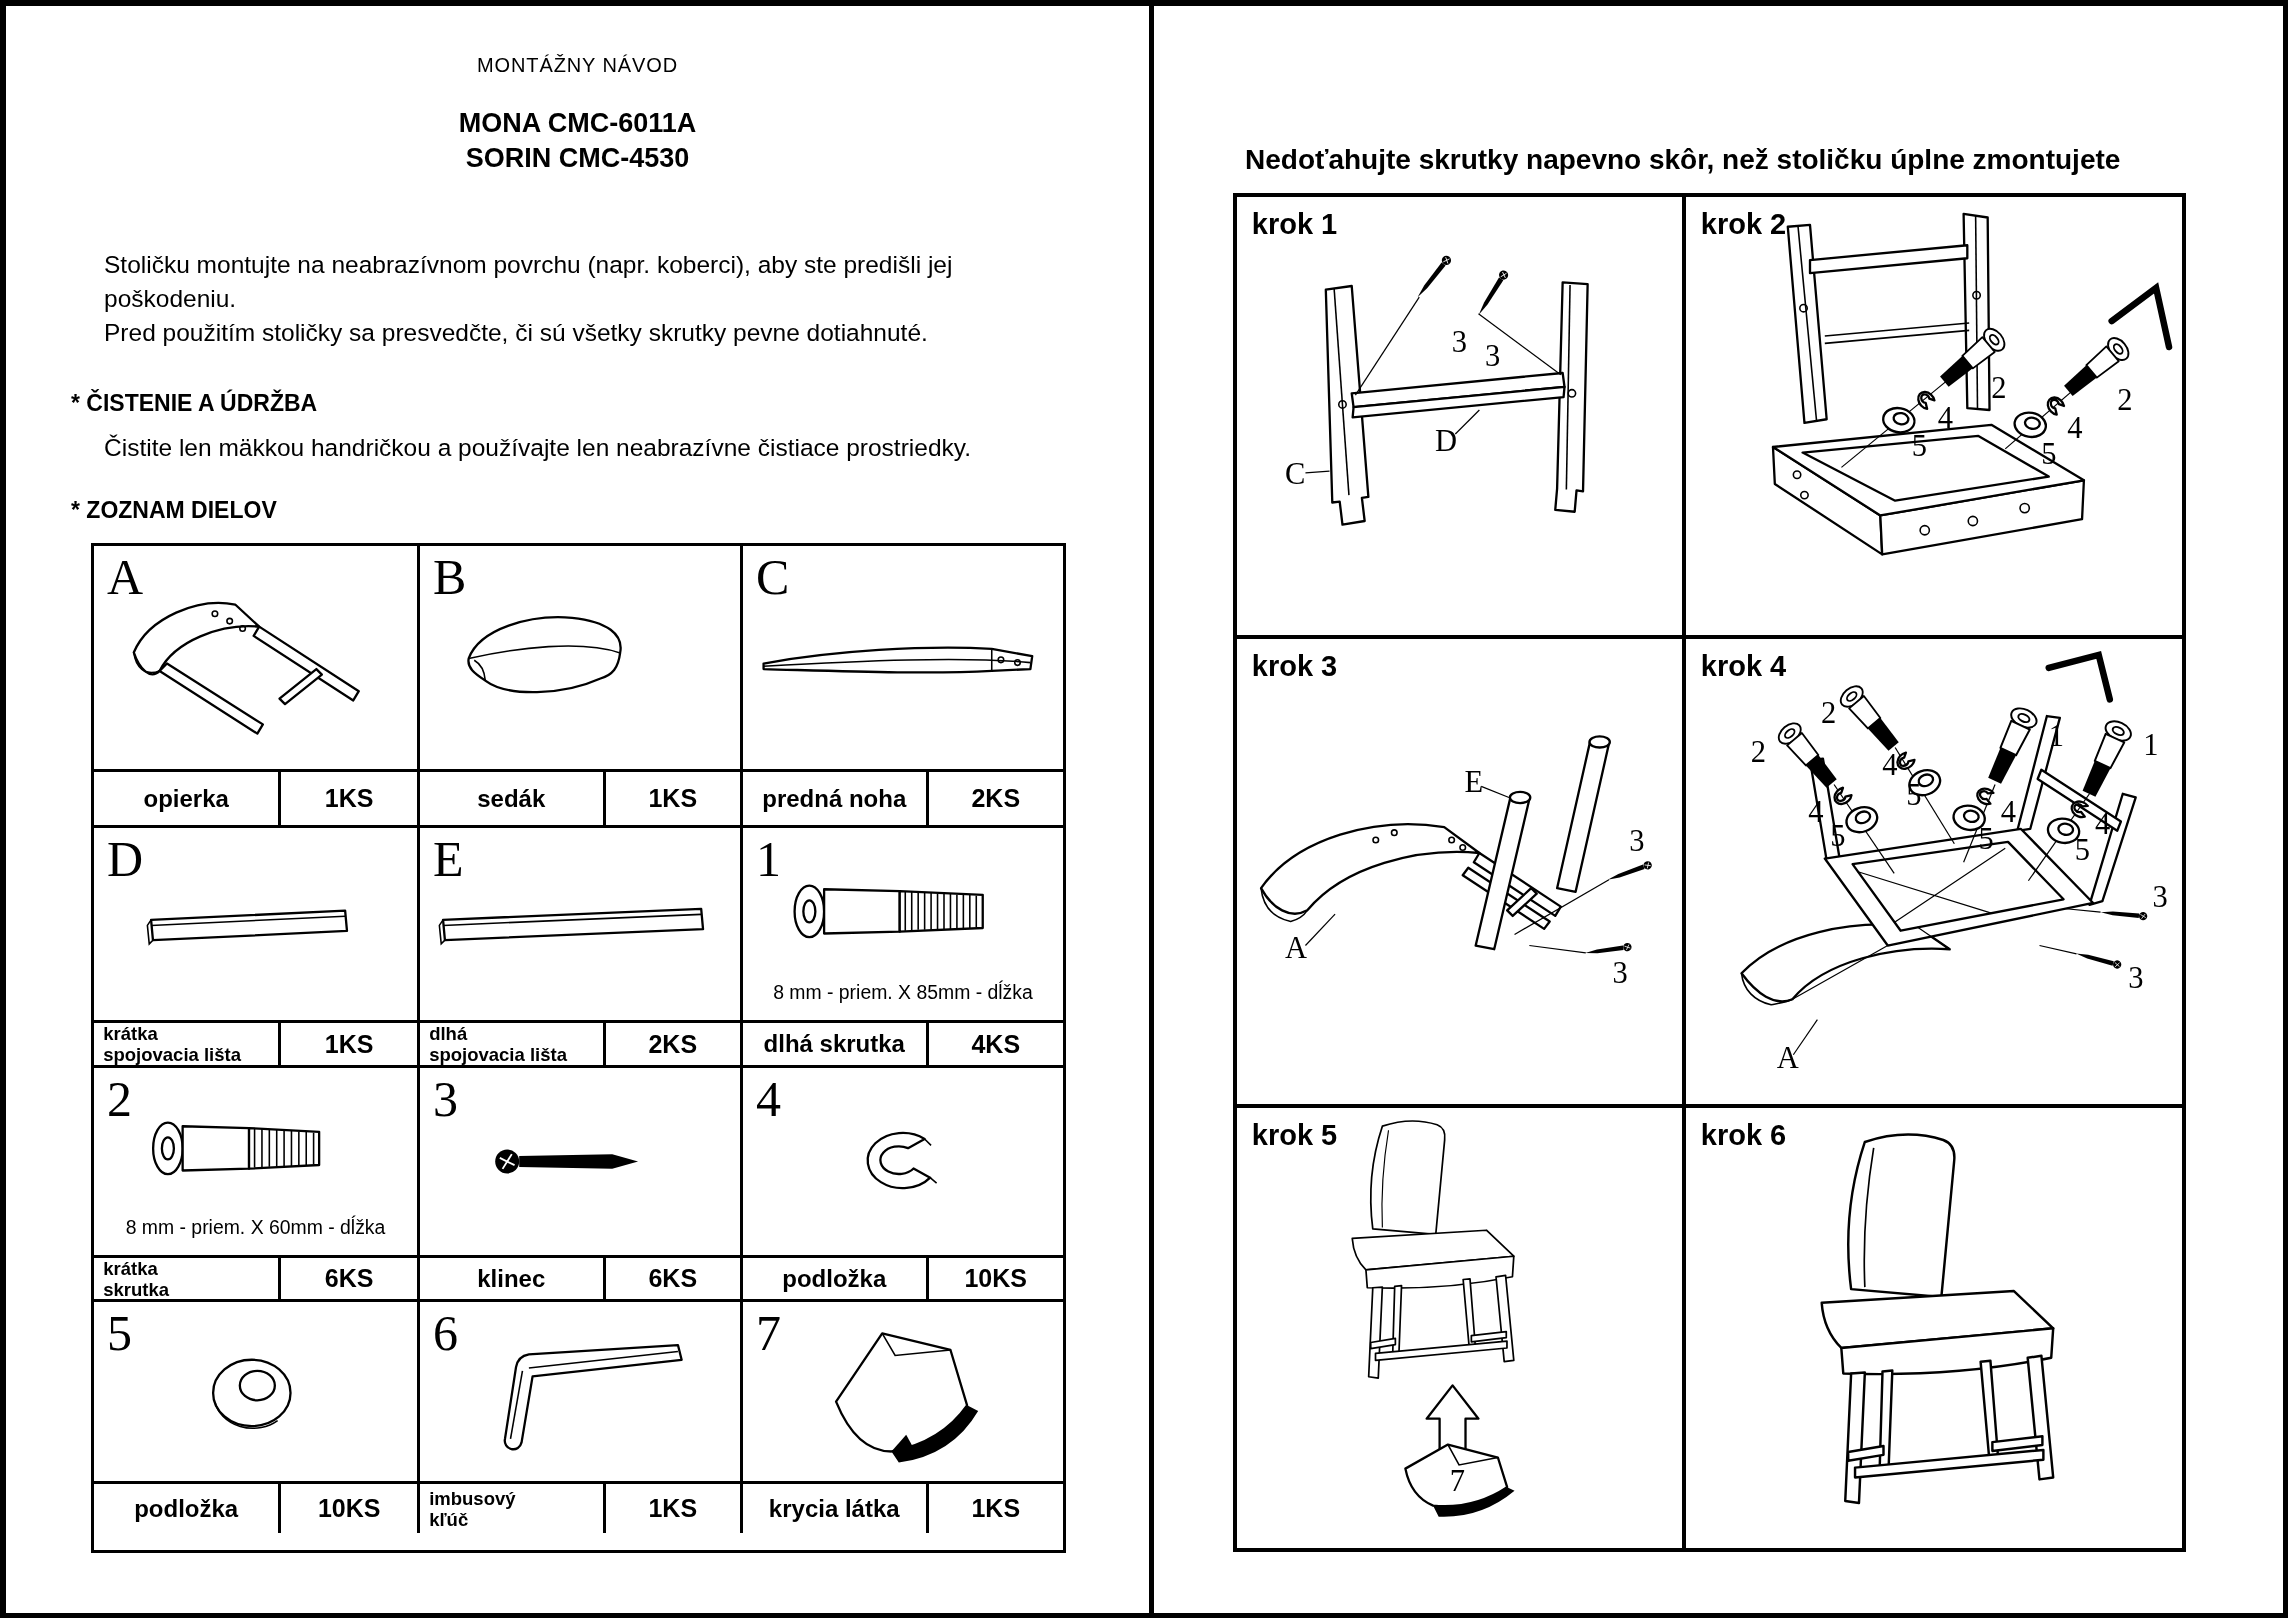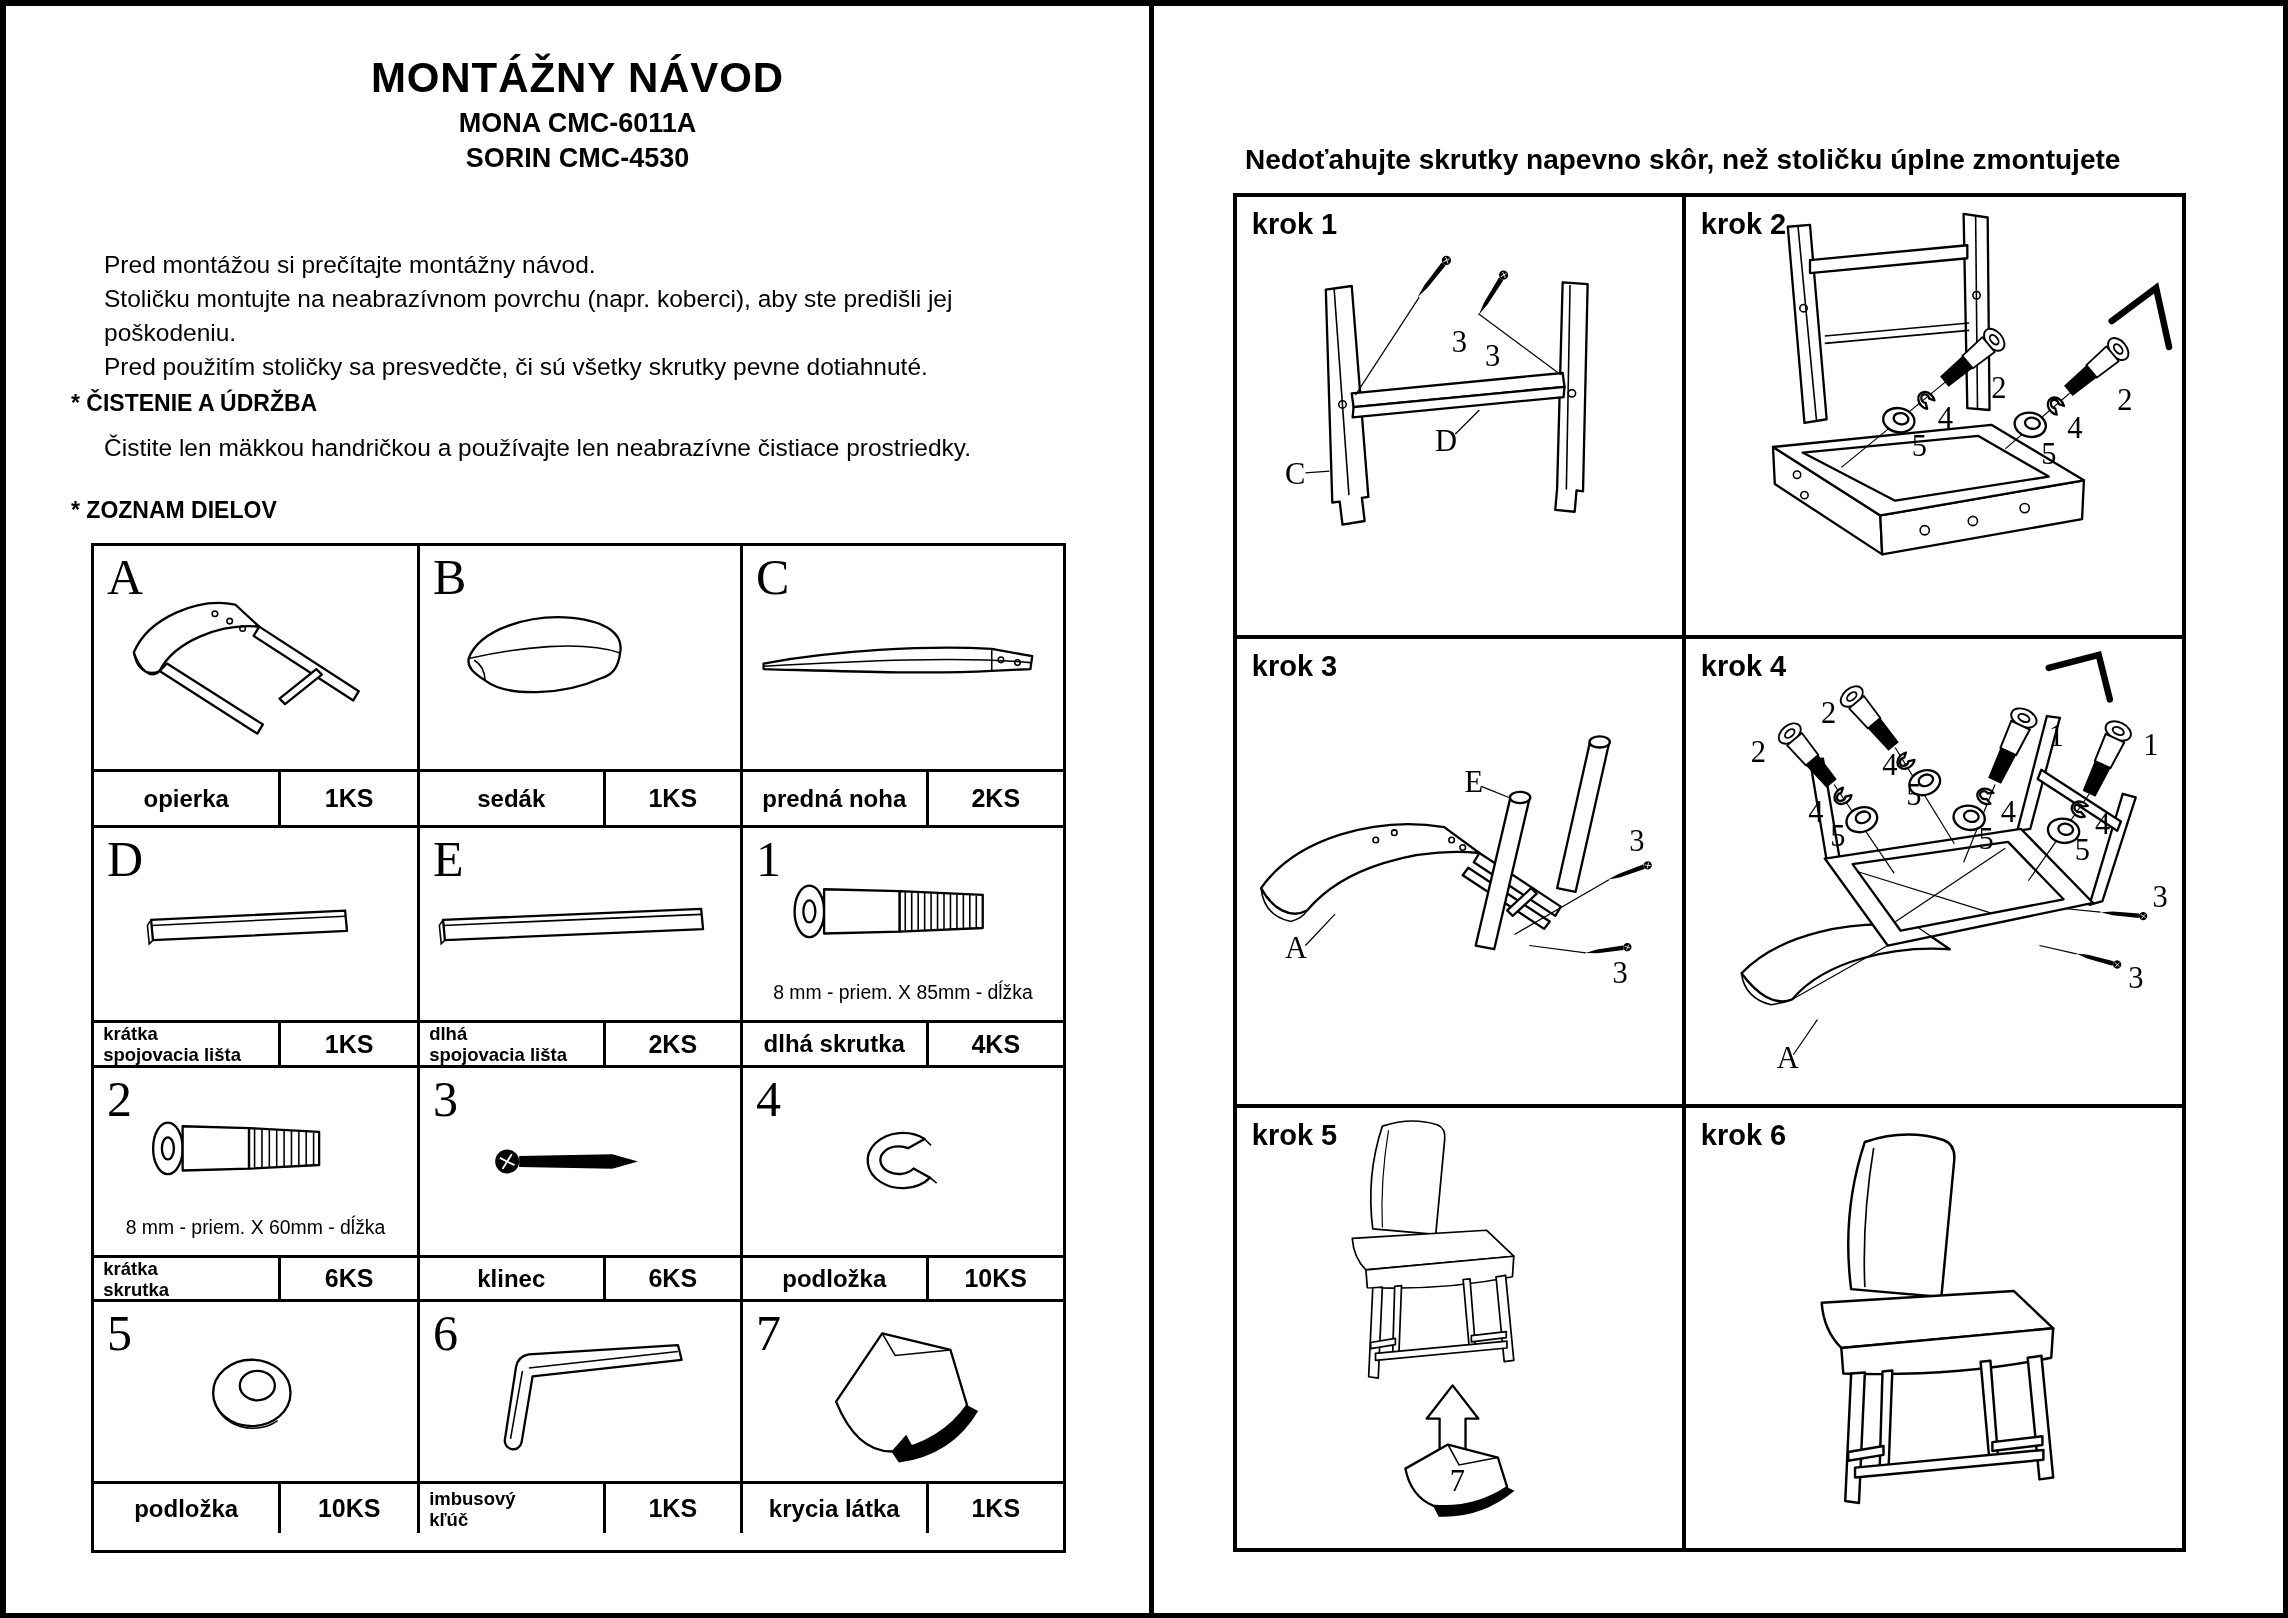--- a/index.html
+++ b/index.html
@@ -2,21 +2,21 @@
 <html style="font-size:14.8px"><head>
 <meta charset="utf-8">
 <style>
   html,body{margin:0;padding:0;background:#888;}
   *{box-sizing:border-box;}
   .stage{position:relative;width:2289px;height:1619px;background:#fff;
          border:6.5px solid #000;font-family:"Liberation Sans",sans-serif;color:#000;overflow:hidden;}
   .abs{position:absolute;}
   .divider{position:absolute;left:1143px;top:0;width:4.6px;height:1619px;background:#000;}
   
-  .title{left:0;top:48px;width:1143px;text-align:center;font-size:42px;font-weight:bold;letter-spacing:0.9px;}
+  .title{left:0;top:48px;width:1143px;text-align:center;font-size:20px;font-weight:normal;letter-spacing:0.9px;}
   .model1{left:0;top:102px;width:1143px;text-align:center;font-size:27px;font-weight:bold;}
   .model2{left:0;top:137px;width:1143px;text-align:center;font-size:27px;font-weight:bold;}
   .intro{left:98px;top:242px;width:1024px;font-size:24.5px;line-height:34px;}
   .h-star{font-size:23px;font-weight:bold;}
   .clean-h{left:65px;top:384px;}
   .clean-t{left:98px;top:428px;font-size:24.5px;}
   .parts-h{left:65px;top:491px;}
   
   .parts-table{left:85px;top:537px;width:975px;height:1010px;border:3.7px solid #000;overflow:hidden;}
   .band{display:flex;}
@@ -93,21 +93,20 @@
     </defs>
   </svg>
 
   <div class="divider"></div>
 
   <div class="abs title">MONTÁŽNY NÁVOD</div>
   <div class="abs model1">MONA CMC-6011A</div>
   <div class="abs model2">SORIN CMC-4530</div>
 
   <div class="abs intro">
-    <div>Pred montážou si prečítajte montážny návod.</div>
     <div>Stoličku montujte na neabrazívnom povrchu (napr. koberci), aby ste predišli jej</div>
     <div>poškodeniu.</div>
     <div>Pred použitím stoličky sa presvedčte, či sú všetky skrutky pevne dotiahnuté.</div>
   </div>
 
   <div class="abs h-star clean-h">* ČISTENIE A ÚDRŽBA</div>
   <div class="abs clean-t">Čistite len mäkkou handričkou a používajte len neabrazívne čistiace prostriedky.</div>
   <div class="abs h-star parts-h">* ZOZNAM DIELOV</div>
 
   <div class="abs parts-table">

